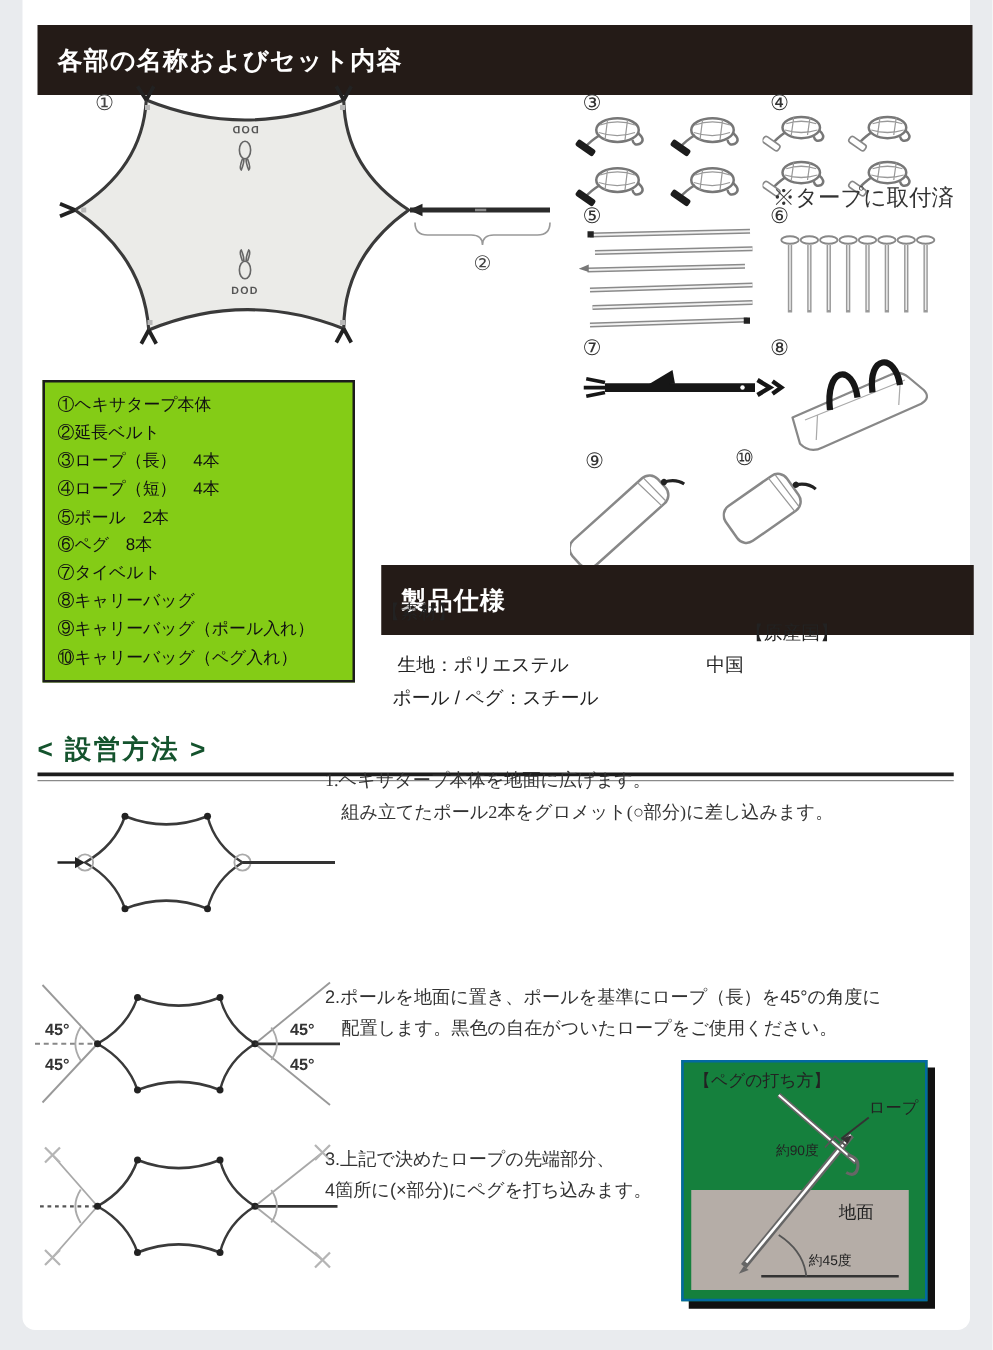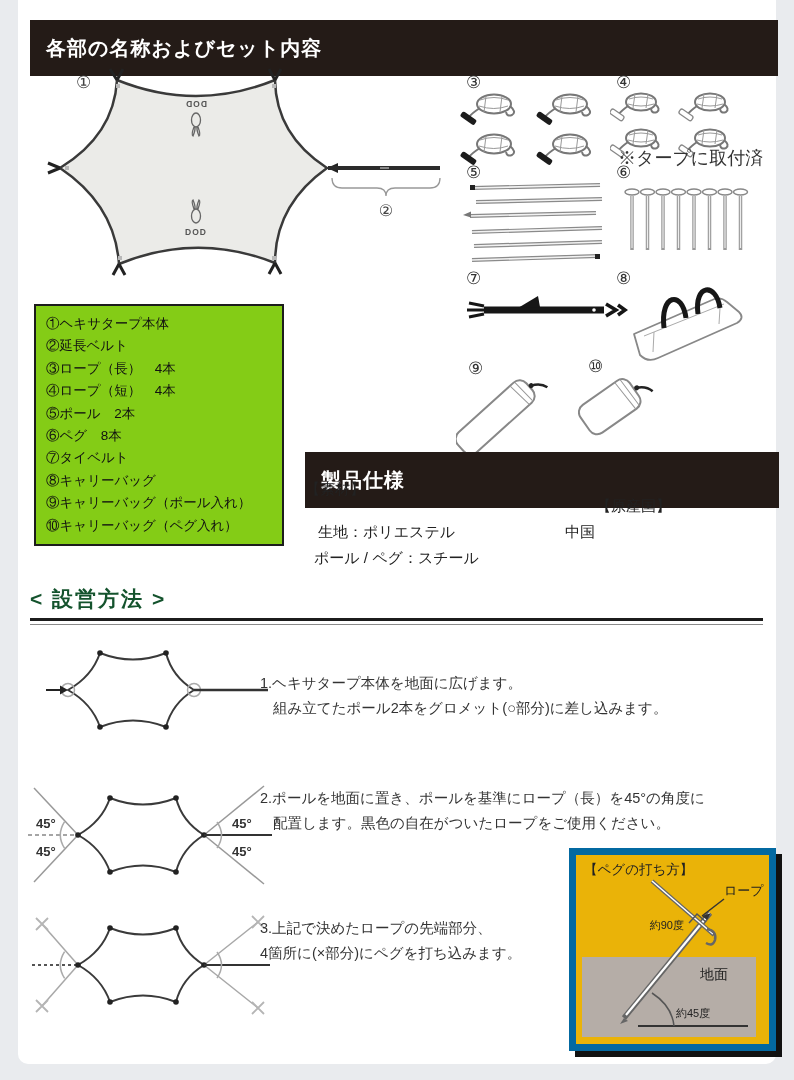--- a/index.html
+++ b/index.html
@@ -25,23 +25,22 @@
     font-size:13.5px;line-height:22.4px;color:#111;
     background:#84cc16;white-space:nowrap;
   }
   .spec-label{font-size:15px;color:#222;}
   .spec-val{font-size:15px;color:#222;}
   .setup-title{font-size:21px;font-weight:bold;color:#14532d;letter-spacing:2px;}
   .dbl-rule{height:3px;border-top:3px solid #1c1c1c;border-bottom:1px solid #8a8a8a;}
   .step-text{font-size:14.5px;line-height:25px;color:#333;white-space:nowrap;}
   .note{font-size:18px;color:#333;}
   .peg-box{
-    border:7px solid #0369a1;background:#eab308;
+    border:2px solid #0369a1;background:#15803d;
     box-shadow:6px 6px 0 #111;
-    margin-left:24px;
   }
   .peg-box-title{font-size:13.5px;color:#222;padding:6px 0 0 8px;}
   svg text{font-family:"Liberation Sans",sans-serif;}
 </style>
 </head>
 <body>
 
 <div class="page">
 
   <div class="bar abs" style="left:12px;top:20px;width:732px;height:56px;">
@@ -255,21 +254,21 @@
         <circle cx="150" cy="94" r="2.8"></circle>
           <circle cx="84" cy="94" r="2.8"></circle>
       </g>
       <circle cx="52" cy="57" r="6.5" fill="none" stroke="#aaa" stroke-width="1.5"></circle>
       <circle cx="178" cy="57" r="6.5" fill="none" stroke="#aaa" stroke-width="1.5"></circle>
       <path d="M30,57 L44,57" stroke="#222" stroke-width="2"></path>
       <polygon points="44,52.5 52,57 44,61.5" fill="#222"></polygon>
       <path d="M178,57 L252,57" stroke="#333" stroke-width="2.5"></path>
     </g>
   </svg>
-  <div class="step-text abs" style="left:242px;top:671px;">
+  <div class="step-text abs" style="left:242px;top:613px;font-family:Liberation Serif, serif;">
     <div>1.ヘキサタープ本体を地面に広げます。</div>
     <div style="padding-left:13px;">組み立てたポール2本をグロメット(○部分)に差し込みます。</div>
   </div>
 
   <svg class="abs" style="left:8px;top:772px;" width="260" height="130" viewBox="0 0 260 130">
     <g transform="translate(0,6)">
       <g stroke="#999" stroke-width="1.5">
         <path d="M8,10 L52,57"></path>
           <path d="M8,104 L52,57"></path>
         <path d="M178,57 L238,8"></path>

